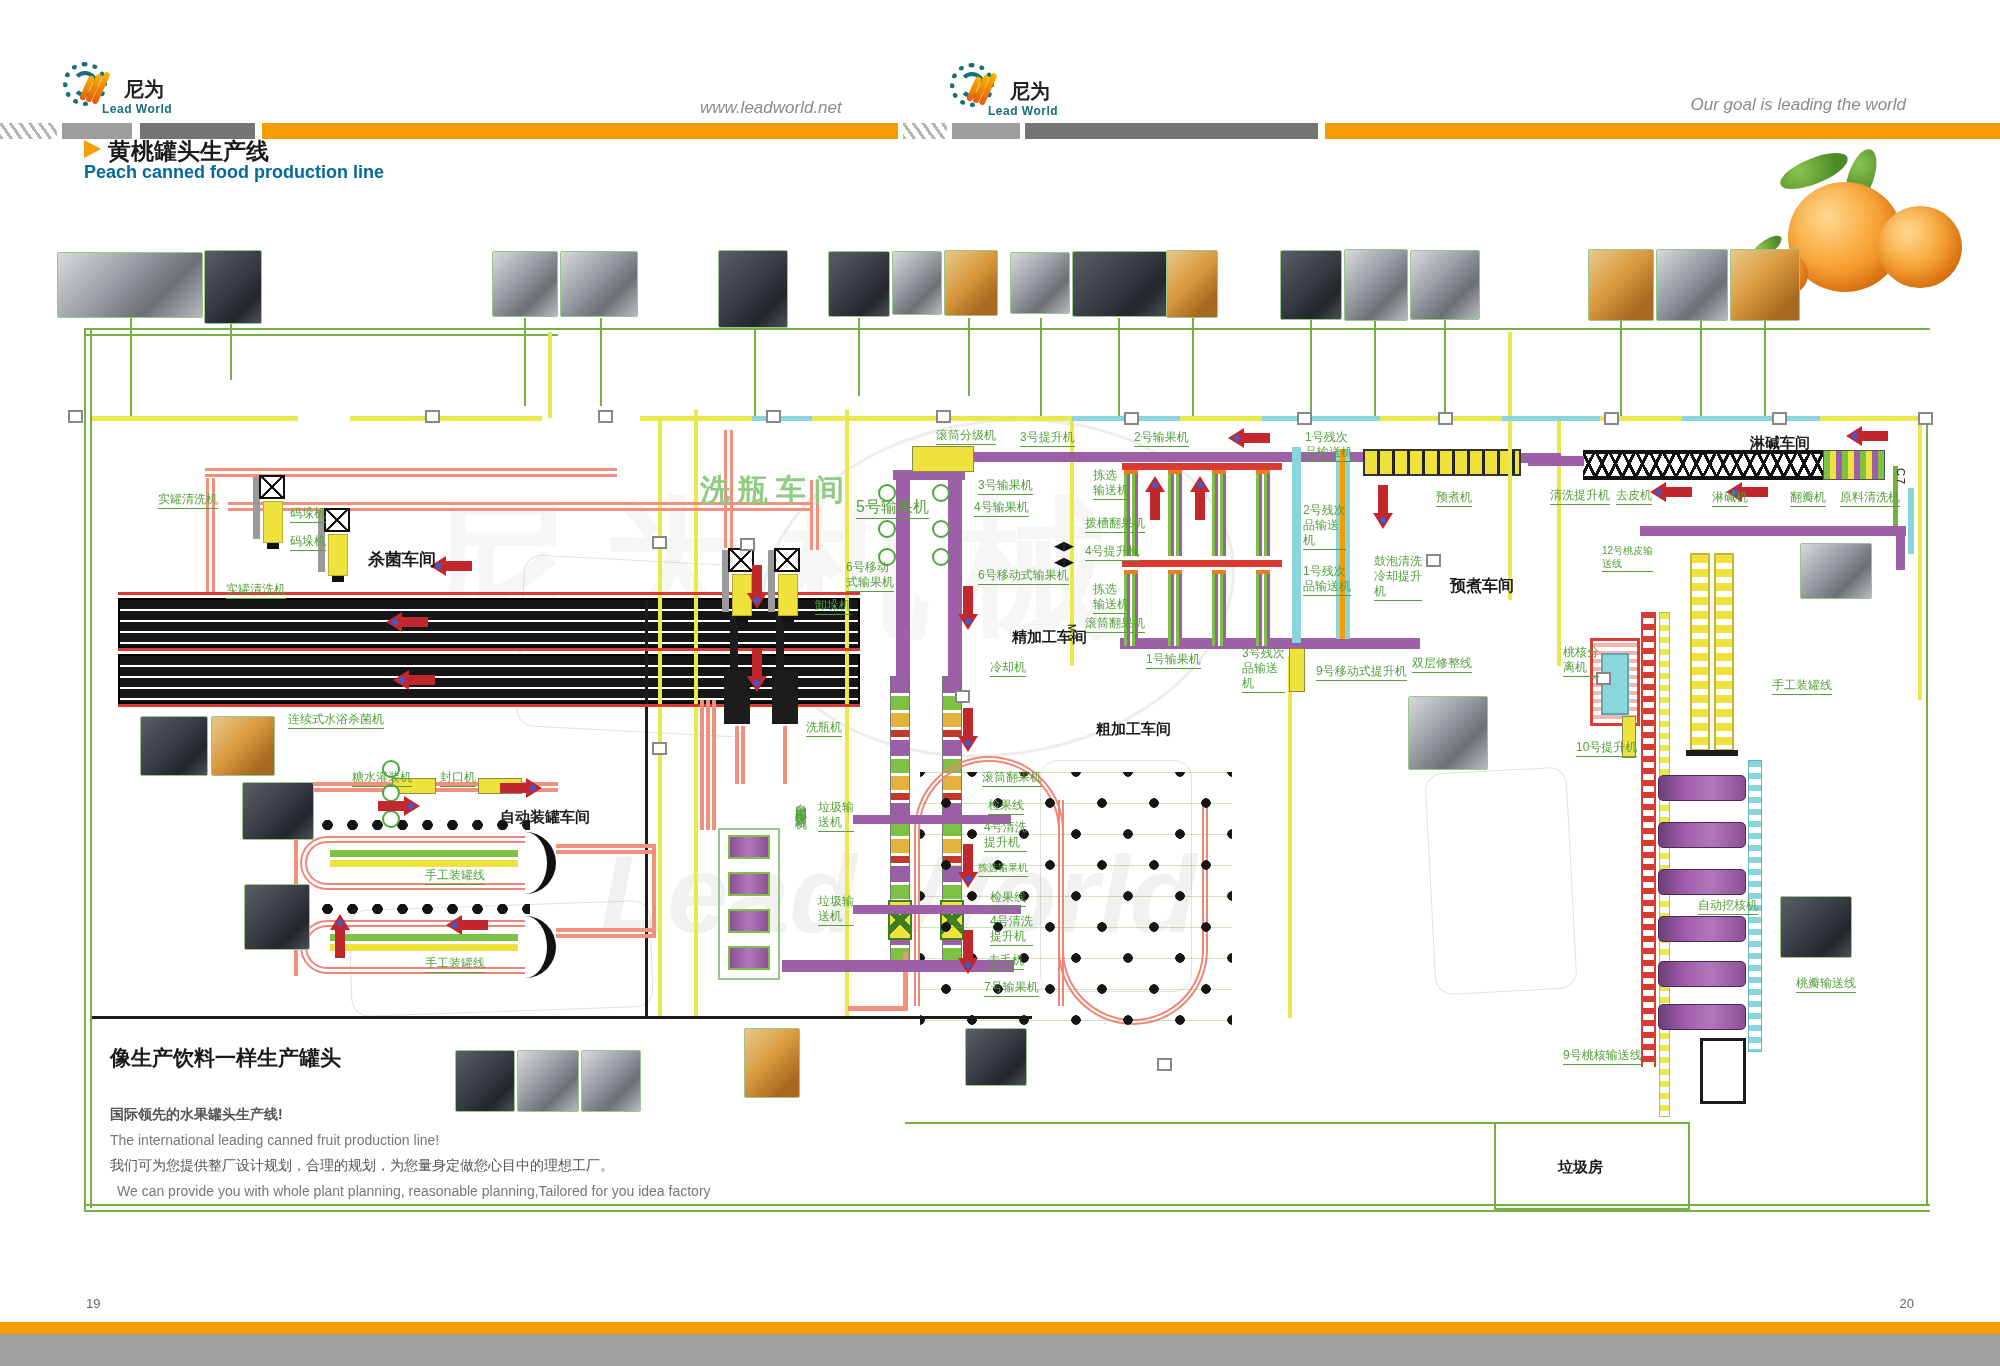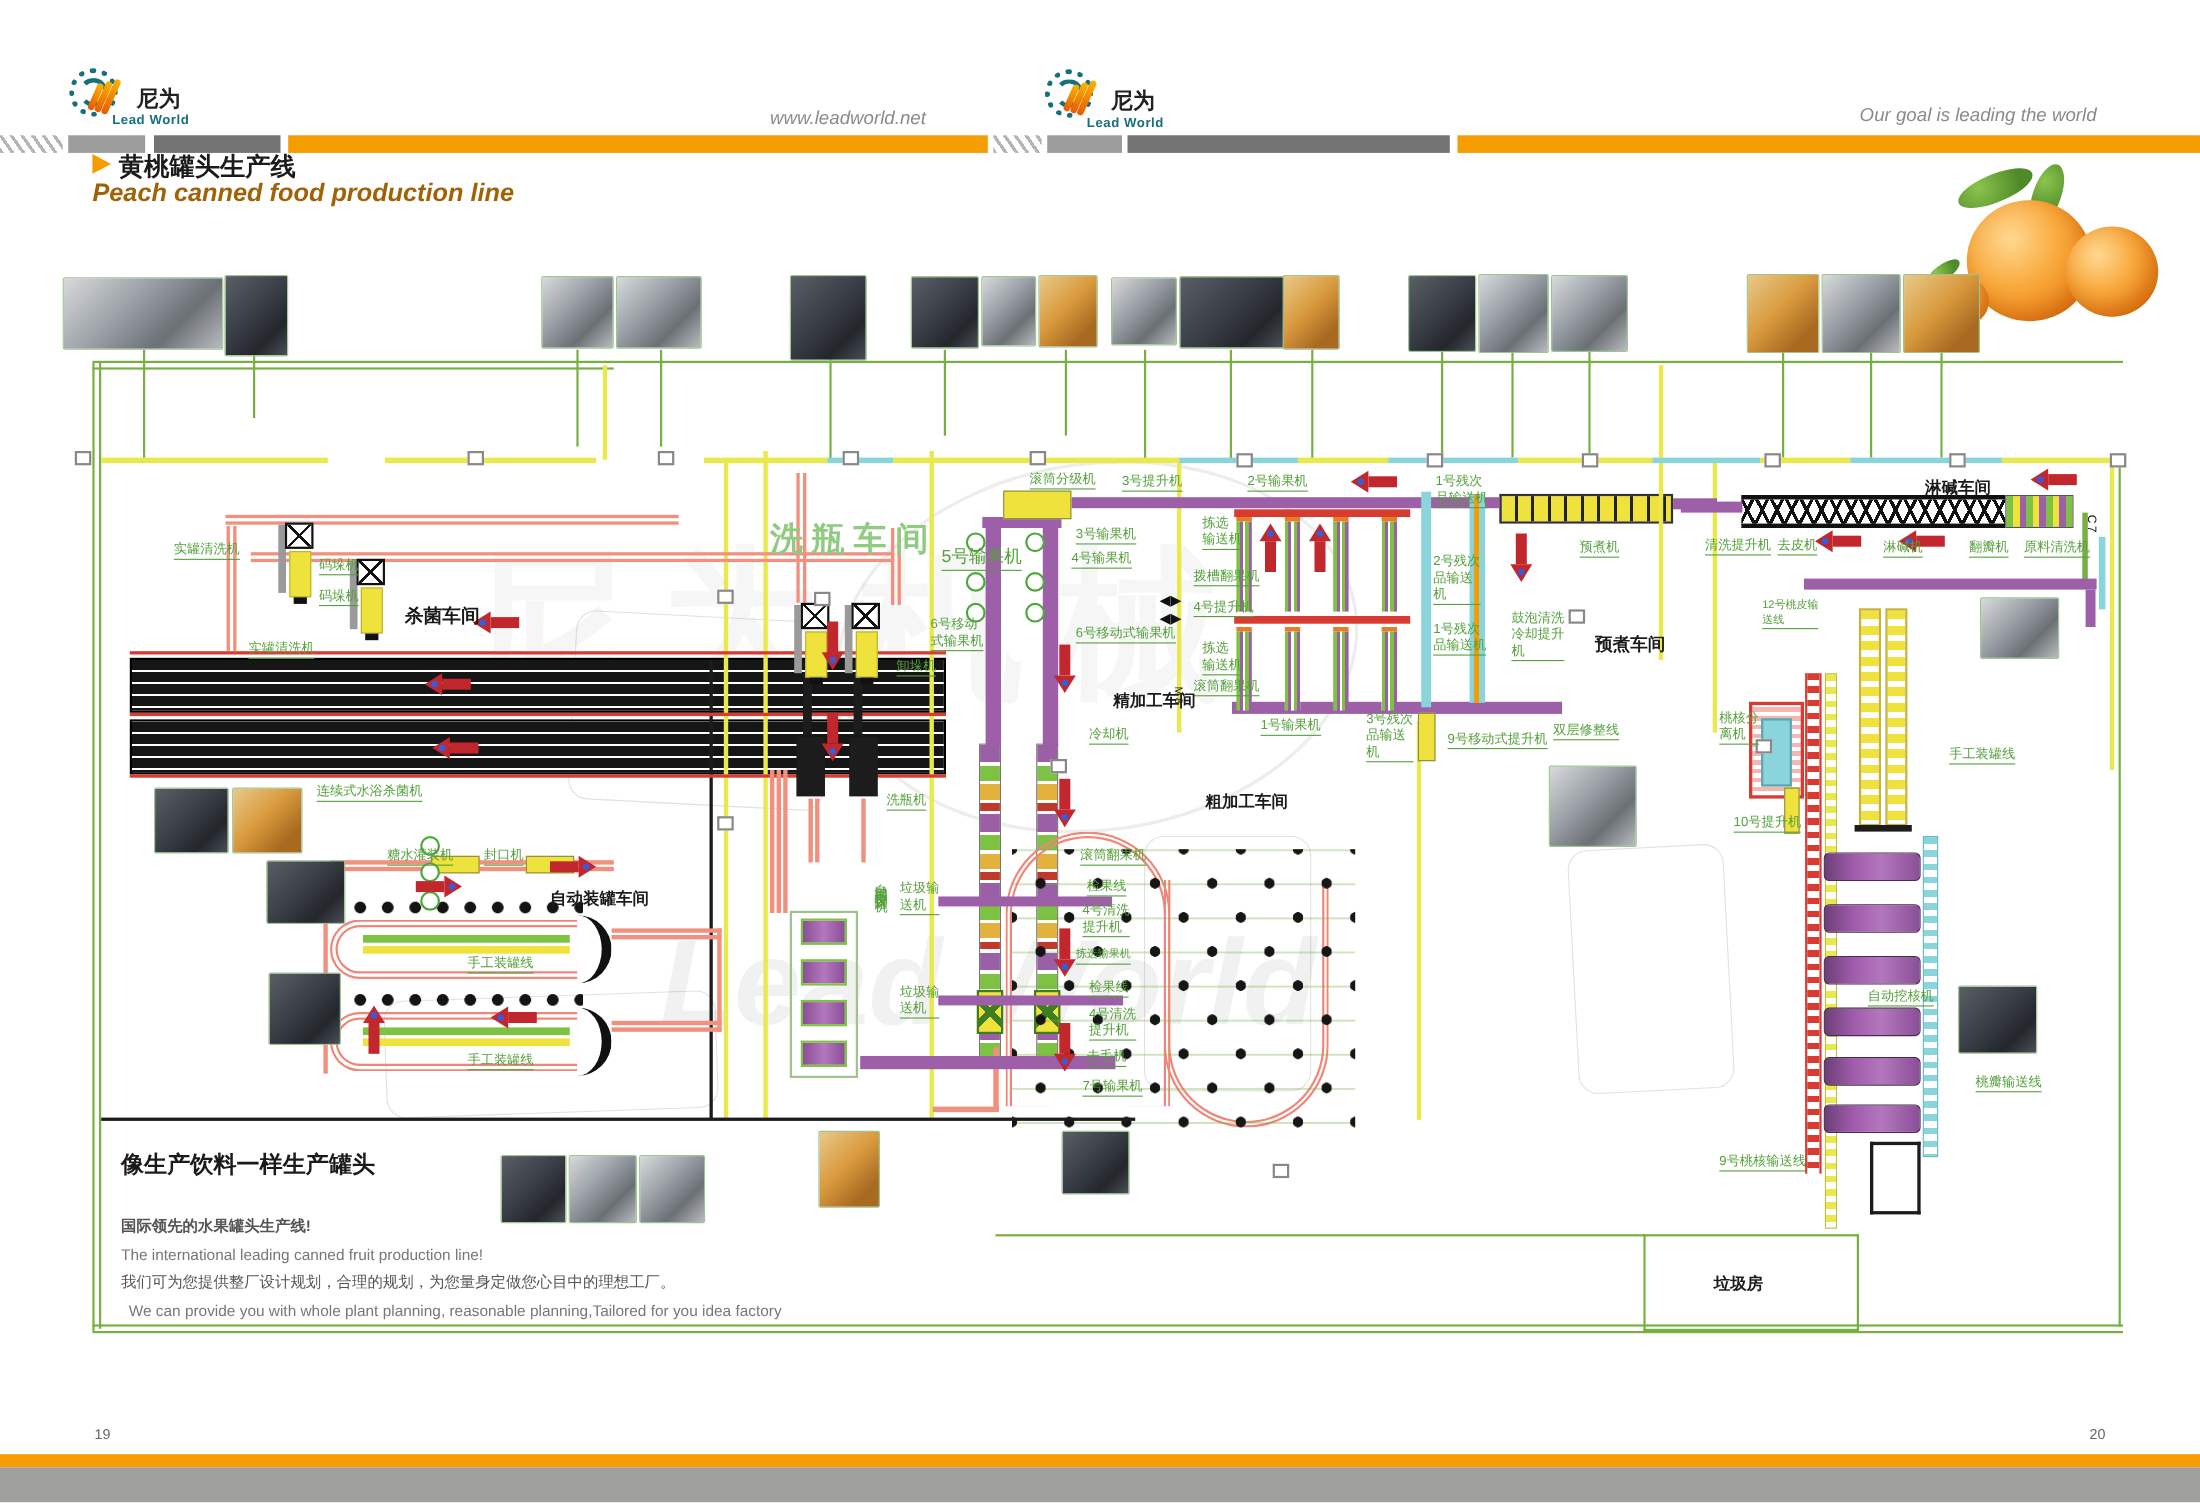--- a/index.html
+++ b/index.html
@@ -12,21 +12,21 @@
   .co-zh{font-size:20px;font-weight:bold;color:#222;}
   .co-en{font-size:12px;font-weight:bold;color:#176e7c;letter-spacing:.5px;}
   .url{font-size:17px;font-style:italic;color:#8a8a8a;}
   .slogan{font-size:17px;font-style:italic;color:#8a8a8a;}
   .bar{height:16px;top:123px;}
   .bar.hatch{background:repeating-linear-gradient(55deg,#b5b5b5 0 3px,#fff 3px 8px);}
   .bar.lg{background:#9d9d9c;}.bar.dg{background:#757474;}.bar.or{background:#f59c00;}
   
   .tri{width:0;height:0;border-left:17px solid #f59c00;border-top:9px solid transparent;border-bottom:9px solid transparent;}
   .t-zh{font-size:23px;font-weight:bold;color:#1a1a1a;}
-  .t-en{font-size:23px;font-weight:bold;color:#a16207;font-style:italic;}
+  .t-en{font-size:18px;font-weight:bold;color:#0369a1;}
   
   .peach{border-radius:50%;background:radial-gradient(circle at 35% 32%,#ffd892,#f9a93c 42%,#ef8a1c 72%,#d96d10);box-shadow:inset -6px -8px 18px rgba(160,60,0,.35);}
   .leaf{background:radial-gradient(circle at 30% 30%,#8cc44e,#4e8a28 70%);border-radius:60% 40% 60% 40%;}
   
   .f-or{background:#f59c00;}.f-gr{background:#a0a09f;}
   .pgnum{font-size:13px;color:#666;}
   
   .i-zht{font-size:21px;font-weight:bold;color:#1a1a1a;}
   .i-ent{font-size:19px;font-weight:bold;color:#222;}
   .i-l1{font-size:14px;color:#555;}

